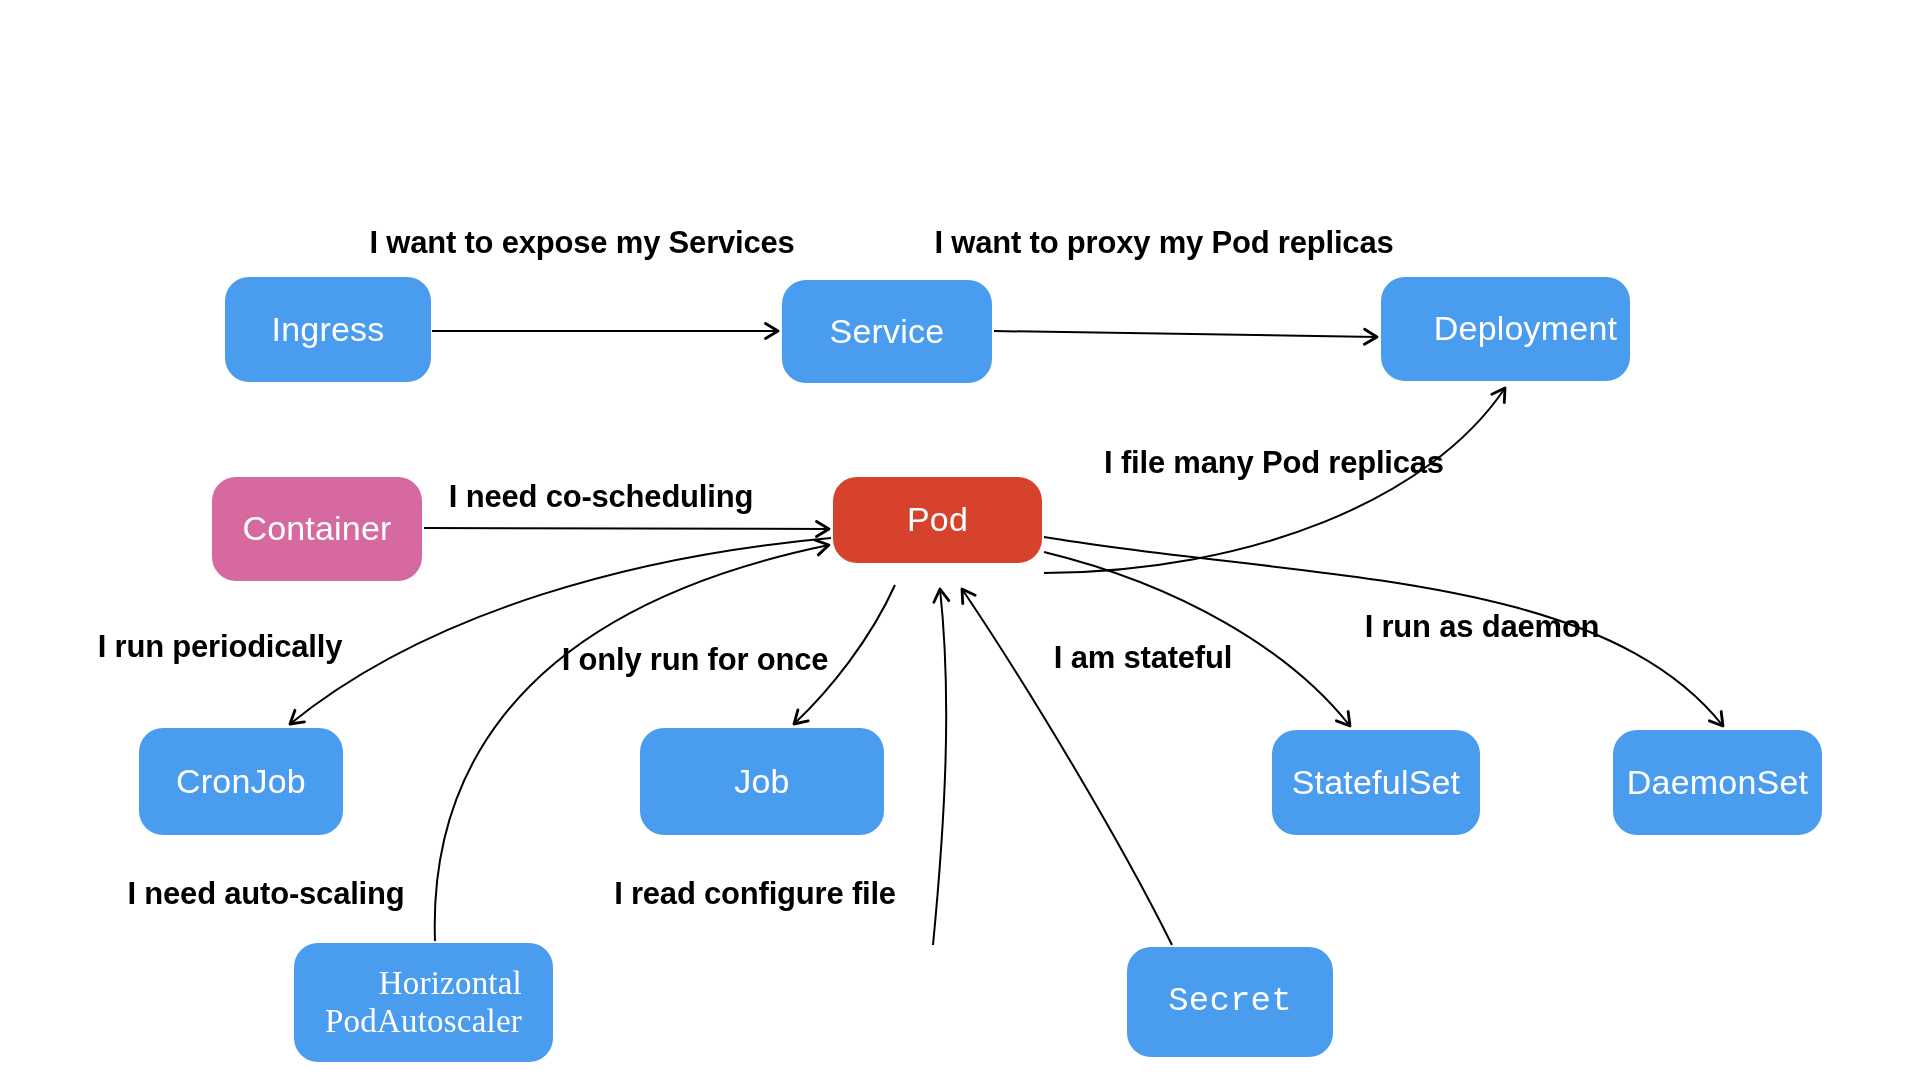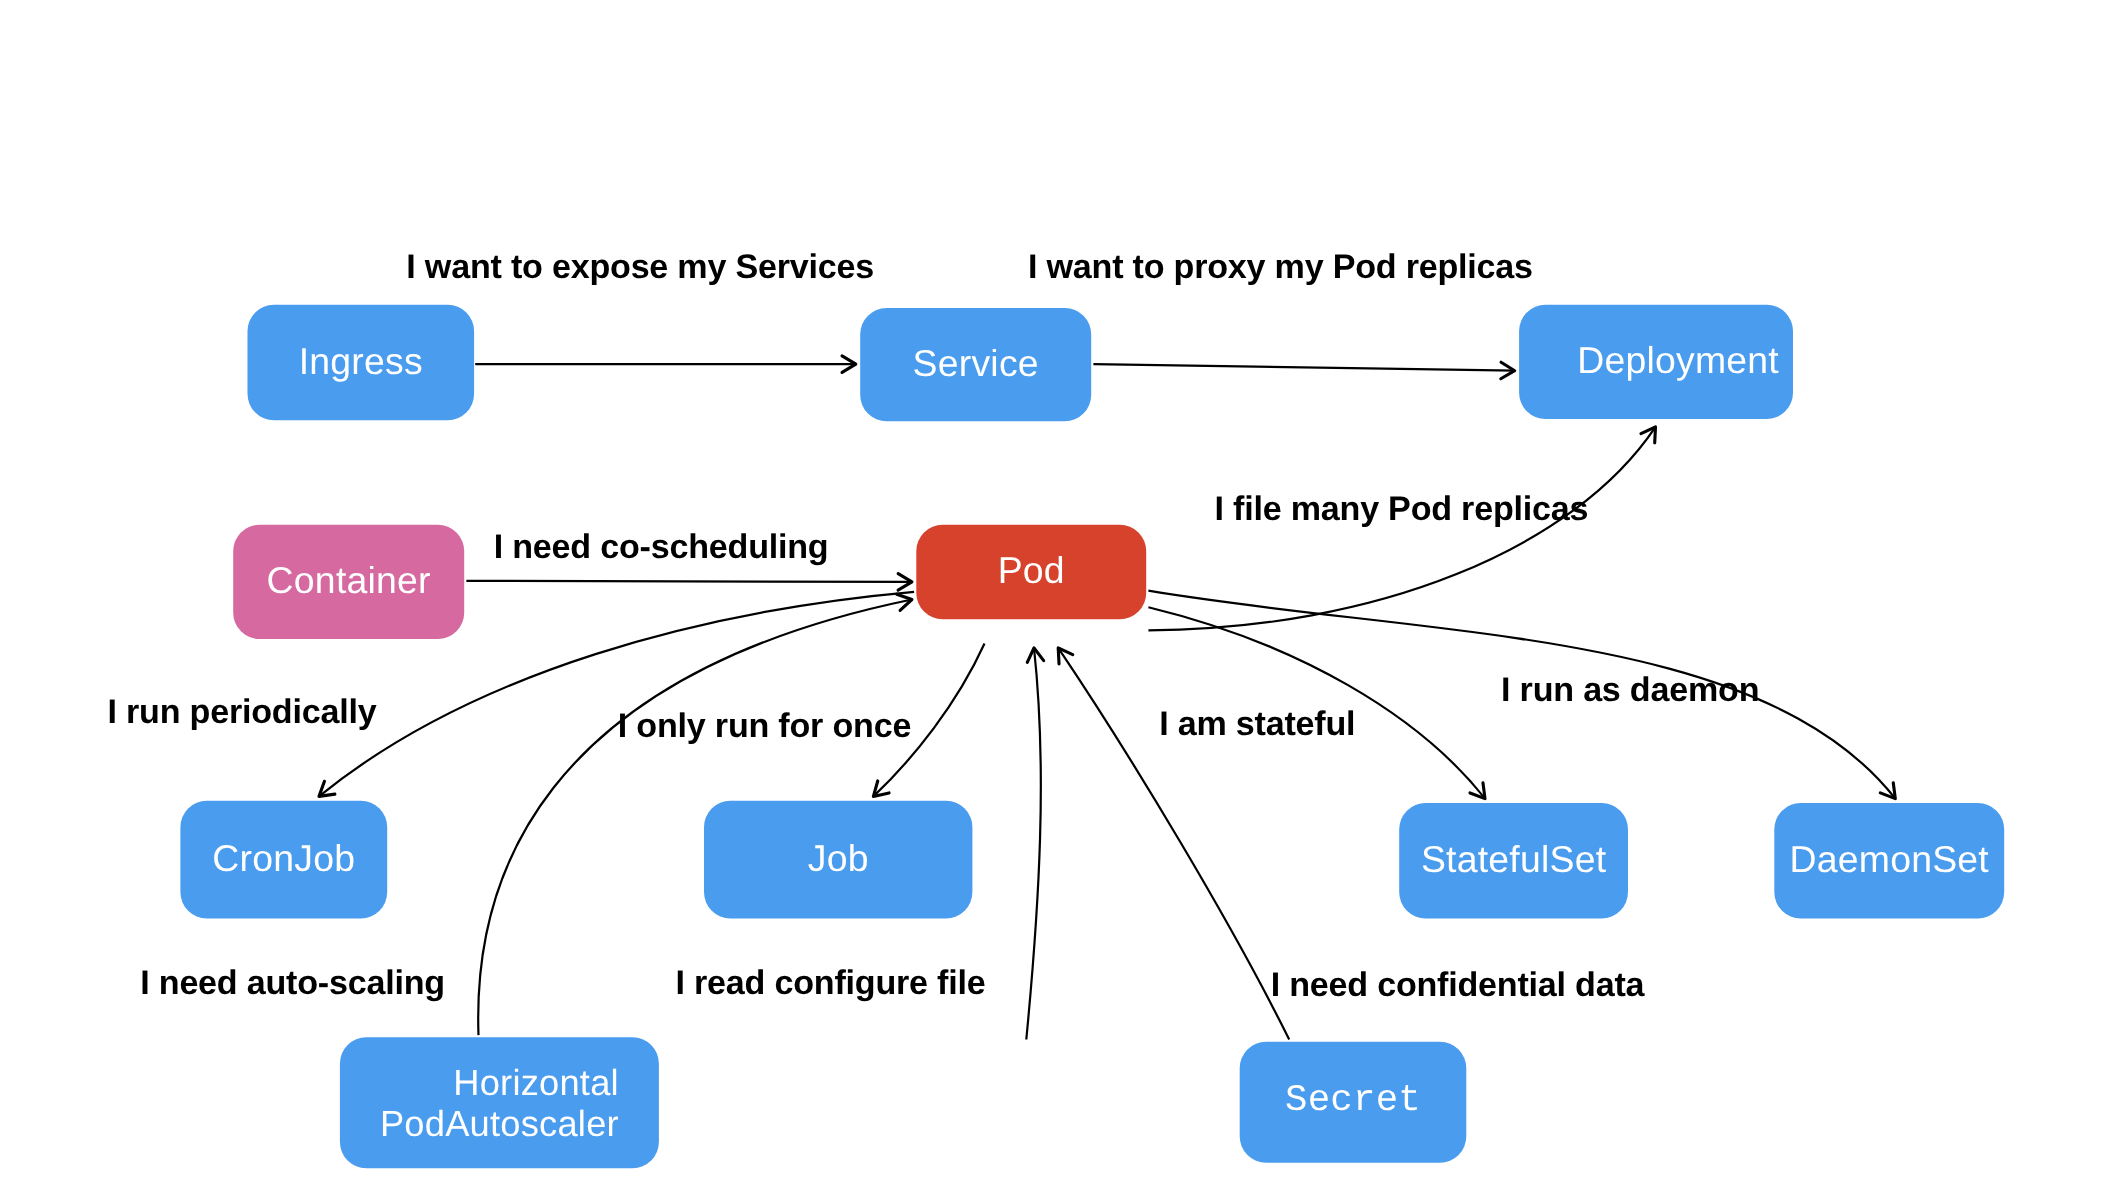--- a/index.html
+++ b/index.html
@@ -23,25 +23,25 @@
   }
   .node.blue{background:var(--node-blue,#4A9CEE);}
   .node.red{background:var(--node-red,#D7422D);}
   .node.pink{background:var(--node-pink,#D6699F);}
 
   .n-ingress    {left:225px; top:277px; width:206px; height:105px;}
   .n-service    {left:782px; top:280px; width:210px; height:103px;}
   .n-deployment {left:1381px;top:277px; width:209px; height:104px;padding-left:40px;}
   .n-container  {left:212px; top:477px; width:210px; height:104px;}
   .n-pod        {left:833px; top:477px; width:209px; height:86px;}
-  .n-cronjob    {left:164px; top:728px; width:188px; height:107px;}
+  .n-cronjob    {left:139px; top:728px; width:204px; height:107px;}
   .n-job        {left:640px; top:728px; width:244px; height:107px;}
   .n-statefulset{left:1272px;top:730px; width:208px; height:105px;}
   .n-daemonset  {left:1613px;top:730px; width:209px; height:105px;}
-  .n-hpa        {left:309px; top:943px; width:290px; height:119px; font-size:33px;}
+  .n-hpa        {left:294px; top:943px; width:259px; height:119px; font-size:33px;font-family:Liberation Serif, serif;}
   .n-configmap  {left:817px; top:947px; width:210px; height:110px;}
   .n-secret     {left:1127px;top:947px; width:206px; height:110px;font-family:Liberation Mono, monospace;}
 
   .anno{
     position:absolute;
     transform:translate(-50%,-50%);
     color:var(--label-text,#000);
     font-size:31px;font-weight:700;
     white-space:nowrap;
     letter-spacing:-0.2px;
@@ -124,15 +124,14 @@
   <div class="anno a-expose">I want to expose my Services</div>
   <div class="anno a-proxy">I want to proxy my Pod replicas</div>
   <div class="anno a-cosched">I need co-scheduling</div>
   <div class="anno a-replicas">I file many Pod replicas</div>
   <div class="anno a-periodically">I run periodically</div>
   <div class="anno a-once">I only run for once</div>
   <div class="anno a-stateful">I am stateful</div>
   <div class="anno a-daemon">I run as daemon</div>
   <div class="anno a-autoscale">I need auto-scaling</div>
   <div class="anno a-configfile">I read configure file</div>
-  <div class="anno a-confidential">I need confidential data</div>
 
 </div>
 
 </body></html>

